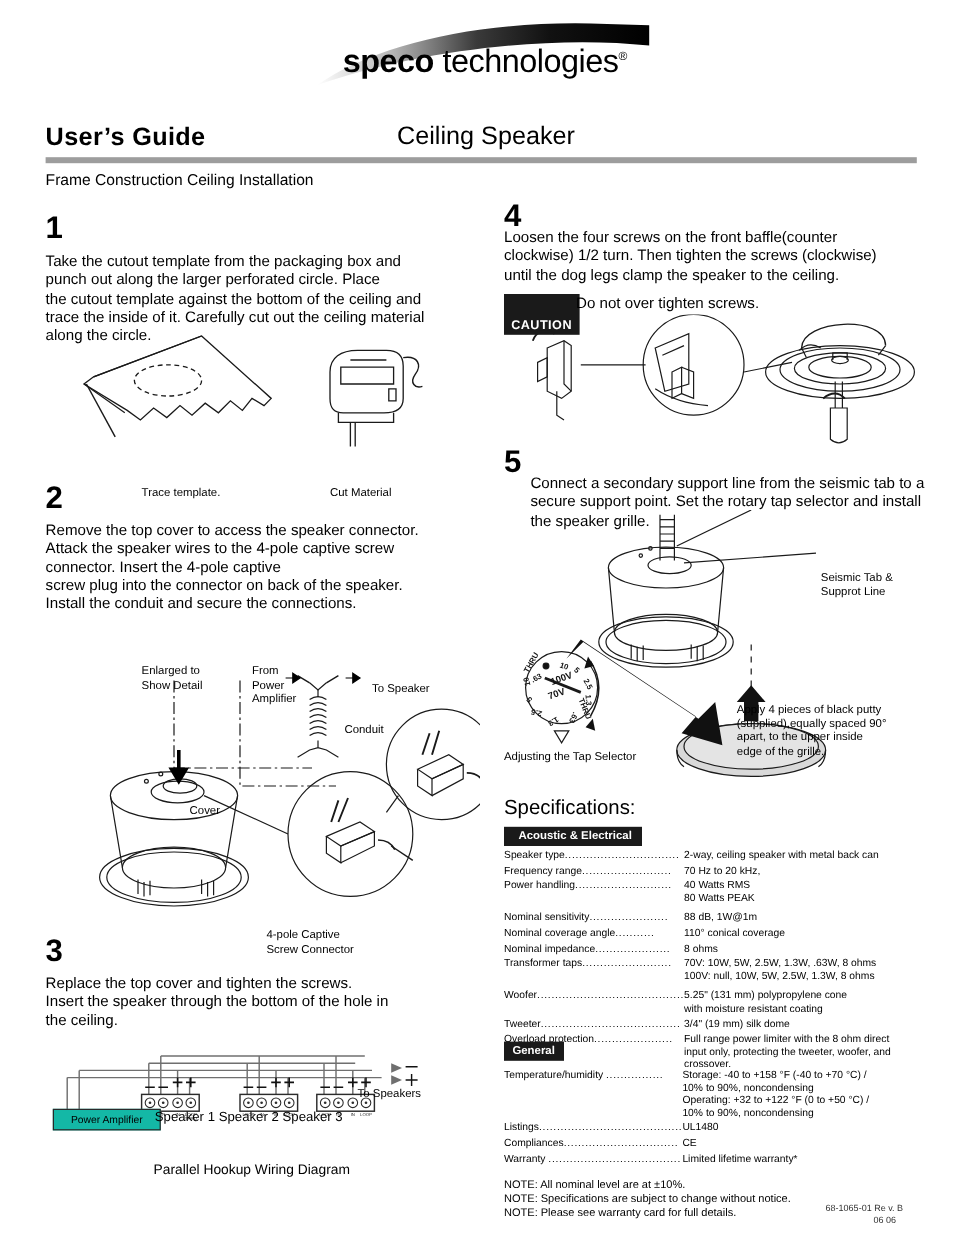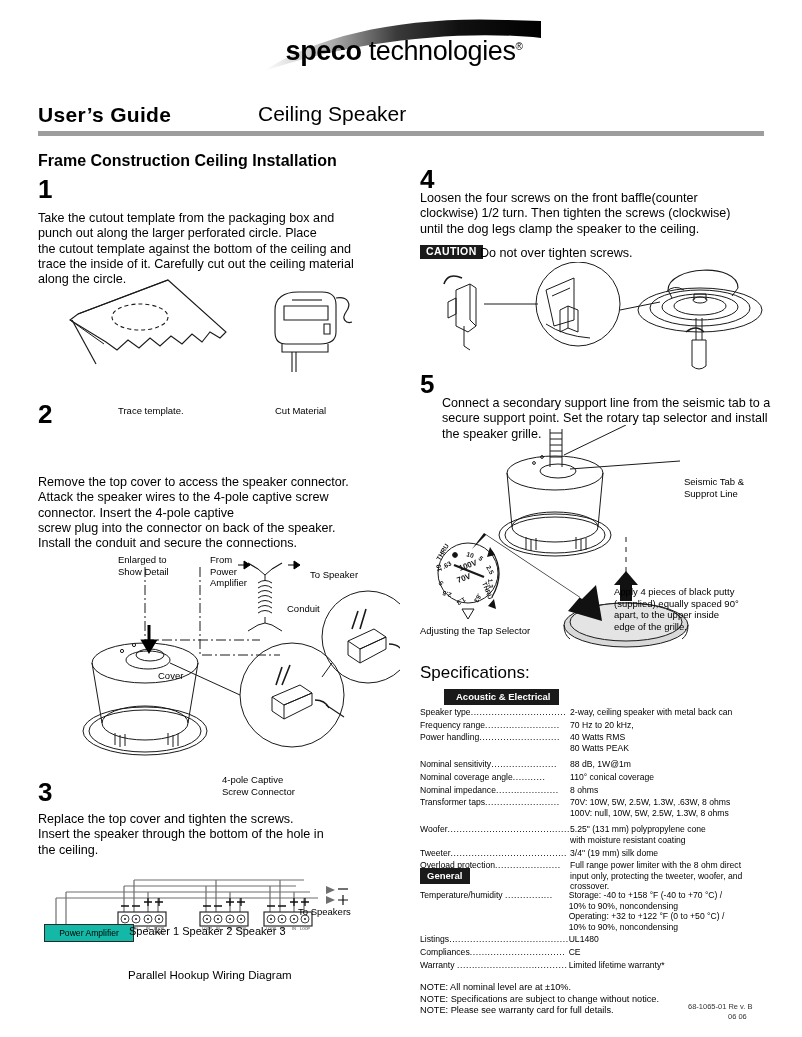--- a/index.html
+++ b/index.html
@@ -54,20 +54,21 @@
     top: 83px;
     width: 290px;
     text-align: center;
     font-size: 16px;
   }
   #product-name {
     position: absolute;
     left: 258px;
     top: 102px;
     width: 294px;
+    text-align: center;
     font-size: 21px;
   }
   #users-guide-title {
     position: absolute;
     left: 38px;
     top: 103px;
     font-size: 21px;
     font-weight: bold;
     letter-spacing: 0.3px;
   }
@@ -77,23 +78,23 @@
     top: 131px;
     width: 726px;
     height: 5px;
     background: #9d9d9d;
   }
 
   
   #section-heading {
     position: absolute;
     left: 38px;
-    top: 152px;
-    font-size: 16px;
-    font-weight: bold;
+    top: 142px;
+    font-size: 13px;
+    font-weight: normal;
   }
 
   
   .step-number {
     position: absolute;
     font-size: 26px;
     font-weight: bold;
     line-height: 1;
   }
   .body-text {
@@ -101,39 +102,39 @@
     font-size: 12.6px;
     line-height: 15.3px;
     white-space: pre-line;
   }
 
   
   #step-1-number { left: 38px; top: 176px; }
   #step-1-text   { left: 38px; top: 211px; width: 345px; }
 
   #step-2-number { left: 38px; top: 401px; }
-  #step-2-text   { left: 38px; top: 435px; width: 350px; margin-top: 40px; }
+  #step-2-text   { left: 38px; top: 435px; width: 350px; }
 
   #step-3-number { left: 38px; top: 779px; }
   #step-3-text   { left: 38px; top: 812px; width: 345px; }
 
   
   #step-4-number { left: 420px; top: 166px; }
   #step-4-text   { left: 420px; top: 191px; width: 350px; }
 
   #caution-badge {
     position: absolute;
     left: 420px;
     top: 245px;
     background: #1a1a1a;
     color: #ffffff;
     font-size: 10.5px;
     font-weight: bold;
     letter-spacing: 0.4px;
-    padding: 0 6px 2px 6px;
+    padding: 20px 6px 2px 6px;
     line-height: 12px;
   }
   #caution-text {
     position: absolute;
     left: 480px;
     top: 246px;
     font-size: 12.6px;
   }
 
   #step-5-number { left: 420px; top: 371px; }
@@ -148,21 +149,21 @@
   }
   .spec-group-header {
     position: absolute;
     background: #1a1a1a;
     color: #ffffff;
     font-size: 9.5px;
     font-weight: bold;
     padding: 2px 8px 3px 7px;
     line-height: 11px;
   }
-  #spec-header-acoustic { left: 444px; top: 689px; padding-left: 12px; }
+  #spec-header-acoustic { left: 420px; top: 689px; padding-left: 12px; }
   #spec-header-general  { left: 420px; top: 868px; }
 
   .spec-table {
     position: absolute;
     left: 420px;
     width: 360px;
     border-collapse: collapse;
     font-size: 8.6px;
     line-height: 10.6px;
   }

